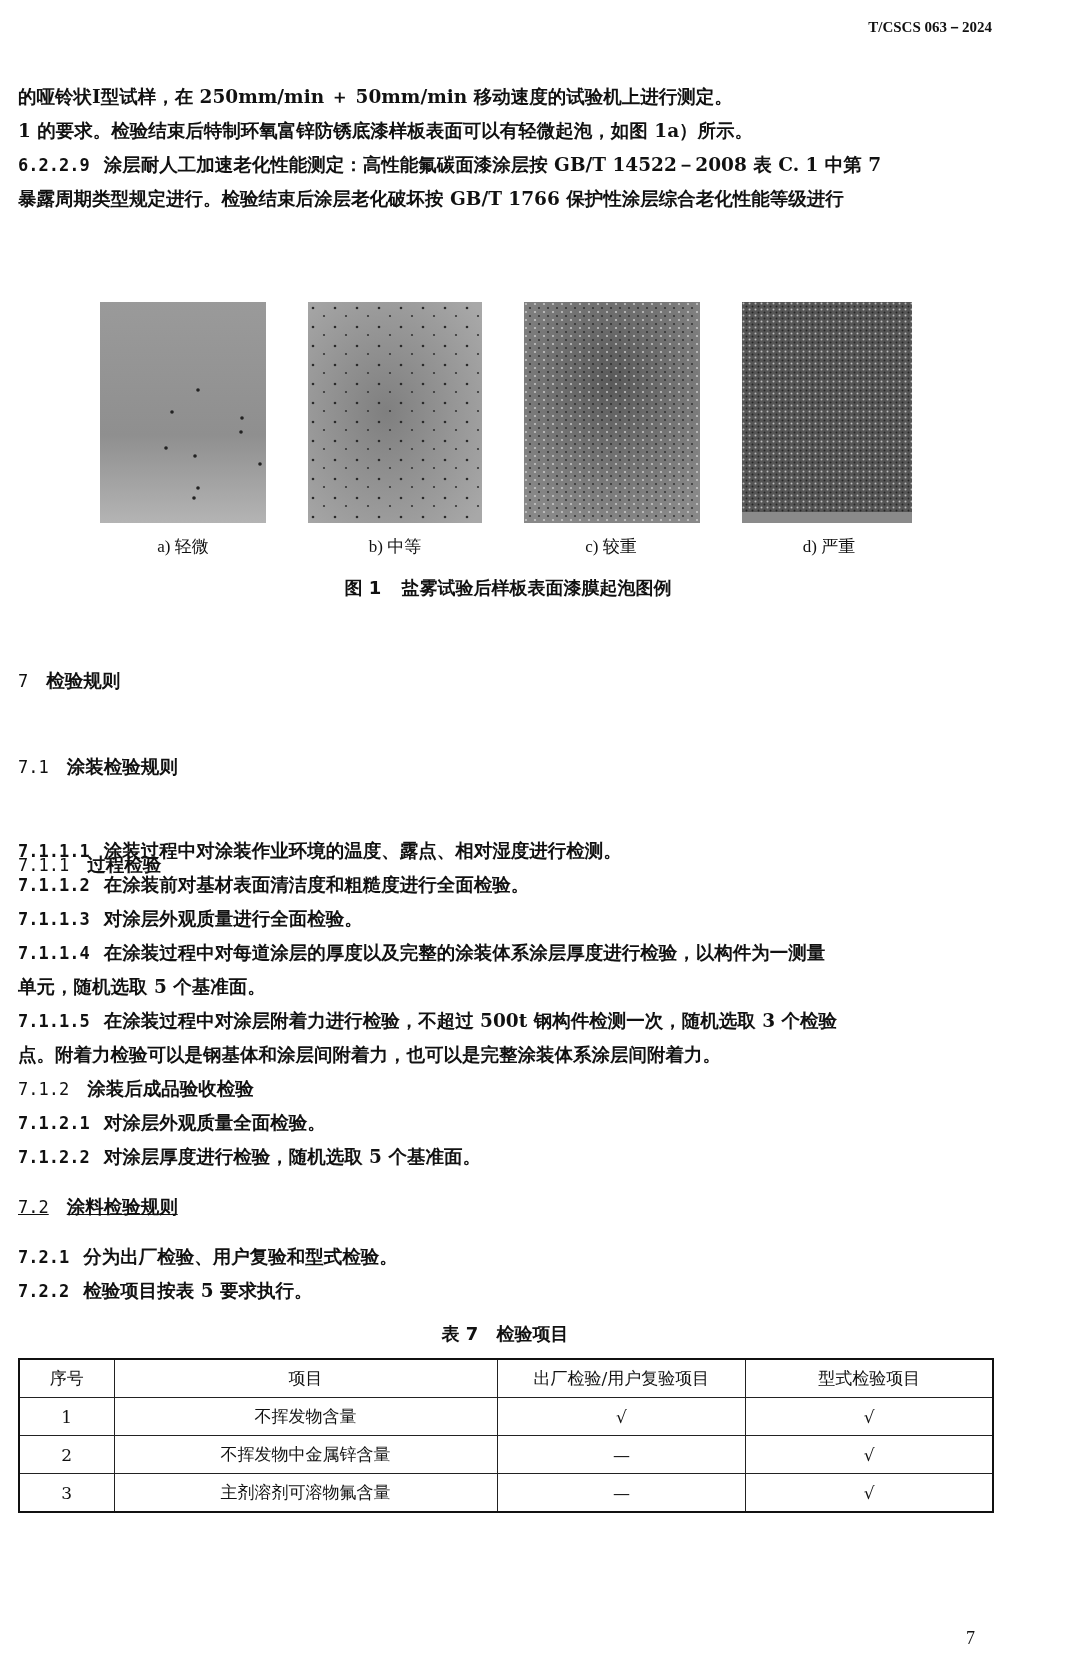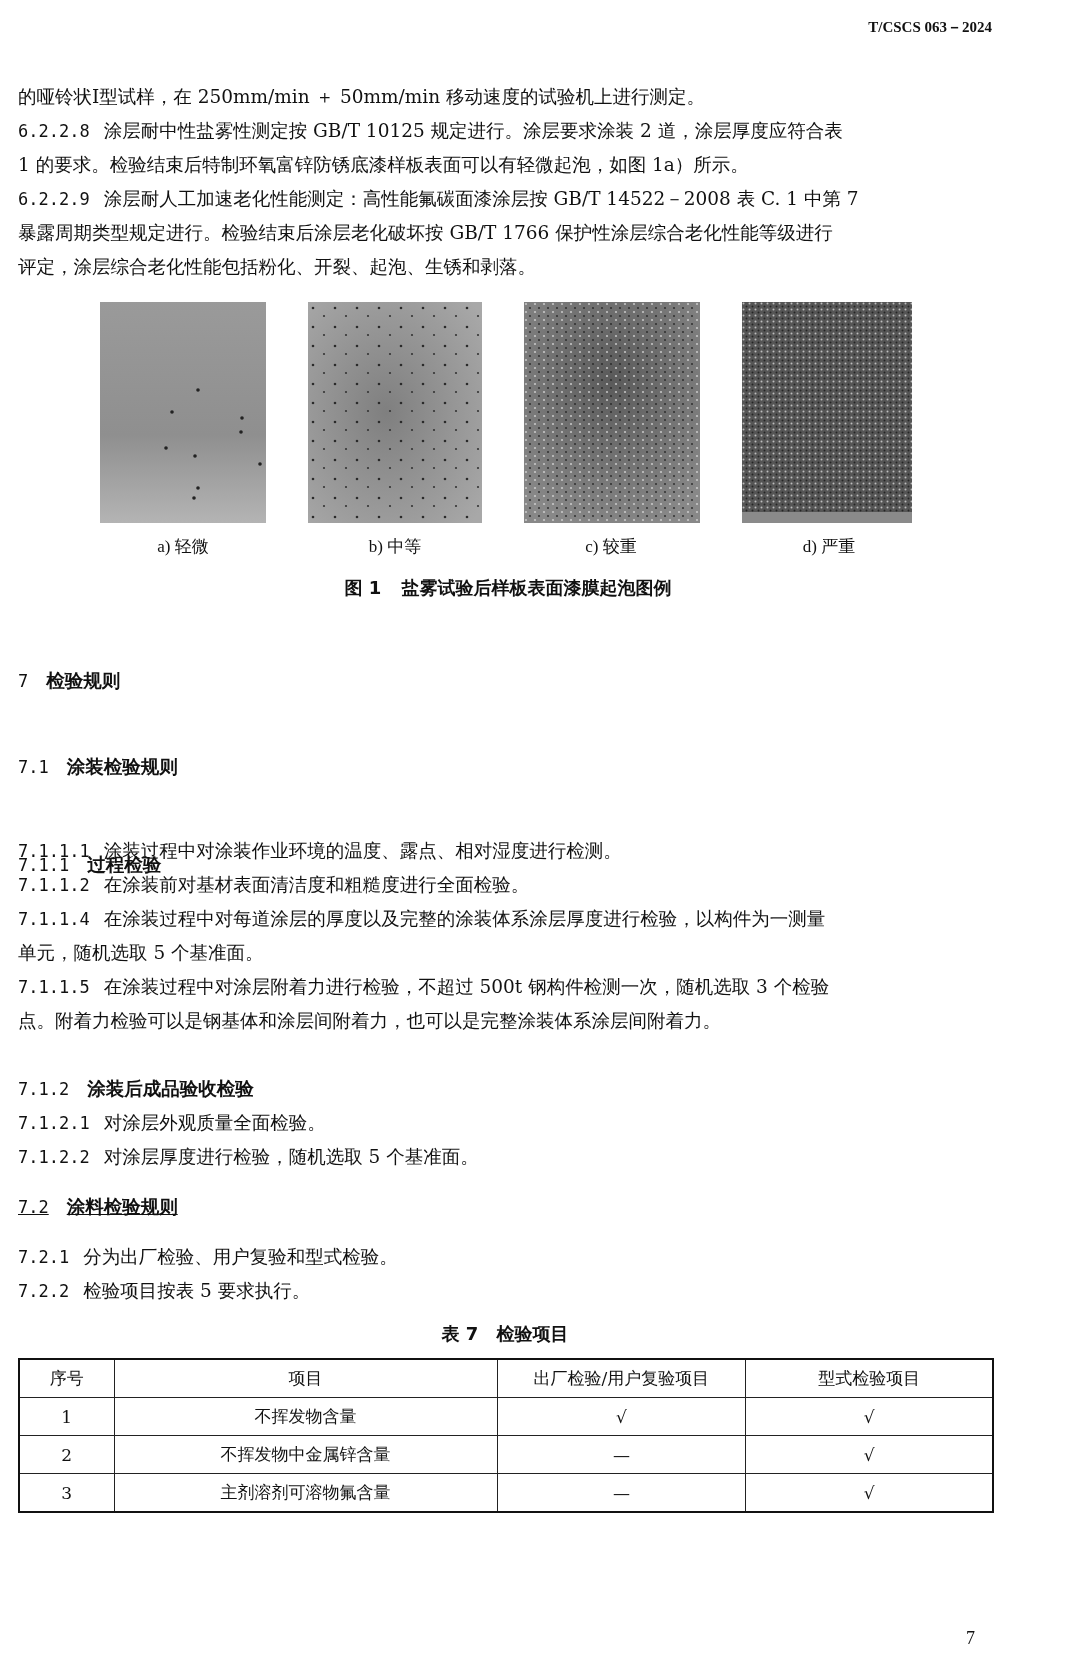--- a/index.html
+++ b/index.html
@@ -1,21 +1,21 @@
 <!DOCTYPE html>
 <html><head>
 <meta charset="utf-8">
 <style>
   html, body { margin: 0; padding: 0; background: #ffffff; }
   body { width: 1078px; height: 1672px; position: relative; overflow: hidden;
          font-family: "DejaVu Serif", "Liberation Serif", serif; color: #111; }
   .hdr { position: absolute; right: 86px; top: 18px; font-family: "Liberation Serif", serif;
          font-weight: bold; font-size: 15px; letter-spacing: 0px; }
   .para { position: absolute; left: 18px; width: 976px; font-size: 18.5px; line-height: 34px; }
-  .line { white-space: nowrap; height: 34px; }
+  .line { white-space: nowrap; height: 34px; font-weight: bold; }
   .num { font-family: "DejaVu Sans Mono", "Liberation Mono", monospace; font-size: 17px; margin-right: 14px; }
   .h { font-family: "DejaVu Sans", "Liberation Sans", sans-serif; font-weight: bold; font-size: 18.5px; }
   .hnum { font-family: "DejaVu Sans Mono", "Liberation Mono", monospace; font-weight: normal; font-size: 17px; margin-right: 18px; }
   .panel { position: absolute; top: 302px; height: 221px; }
   .panel .tex { width: 100%; height: 100%; }
   .cap { position: absolute; top: 535px; font-size: 17px; font-family: "Liberation Serif", serif; text-align: center; width: 170px; }
   .figtitle { position: absolute; top: 576px; left: 0; width: 1016px; text-align: center;
               font-family: "DejaVu Sans", sans-serif; font-weight: bold; font-size: 18px; }
   .figtitle .fn { margin-right: 20px; }
   .tbltitle { position: absolute; top: 1322px; left: 0; width: 1010px; text-align: center;
@@ -28,25 +28,23 @@
   .c0 { width: 94px; margin-left: 24px; } .c1 { width: 384px; } .c2 { width: 249px; } .c3 { width: 247px; }
   .pageno { position: absolute; left: 966px; top: 1628px; font-size: 18px; font-family: "Liberation Serif", serif; }
 </style>
 </head>
 <body>
 
 <div class="hdr">T/CSCS 063－2024</div>
 
 <div class="para" style="top:80px;">
   <div class="line">的哑铃状Ⅰ型试样，在 250mm/min ＋ 50mm/min 移动速度的试验机上进行测定。</div>
-  <div class="line"><span class="num">6.2.2.8</span><span>涂层耐中性盐雾性测定按 GB/T 10125 规定进行。涂层要求涂装 2 道，涂层厚度应符合表</span></div>
   <div class="line">1 的要求。检验结束后特制环氧富锌防锈底漆样板表面可以有轻微起泡，如图 1a）所示。</div>
   <div class="line"><span class="num">6.2.2.9</span><span>涂层耐人工加速老化性能测定：高性能氟碳面漆涂层按 GB/T 14522－2008 表 C. 1 中第 7</span></div>
   <div class="line">暴露周期类型规定进行。检验结束后涂层老化破坏按 GB/T 1766 保护性涂层综合老化性能等级进行</div>
-  <div class="line">评定，涂层综合老化性能包括粉化、开裂、起泡、生锈和剥落。</div>
 </div>
 
 <div class="panel" style="left:100px;width:166px;">
   <svg class="tex" viewBox="0 0 166 221" preserveAspectRatio="none">
     <defs>
         <linearGradient id="ga" x1="0" y1="0" x2="0" y2="1">
           <stop offset="0" stop-color="#9a9a9a"></stop>
           <stop offset="0.6" stop-color="#8f8f8f"></stop>
           <stop offset="1" stop-color="#b4b4b4"></stop>
         </linearGradient>
@@ -124,20 +122,21 @@
 <div class="para h" style="top:750px;">
   <span class="hnum">7.1</span><span>涂装检验规则</span>
 </div>
 <div class="para h" style="top:800px;margin-top:48px;">
   <span class="hnum">7.1.1</span><span>过程检验</span>
 </div>
 
 <div class="para" style="top:834px;">
   <div class="line"><span class="num">7.1.1.1</span><span>涂装过程中对涂装作业环境的温度、露点、相对湿度进行检测。</span></div>
   <div class="line"><span class="num">7.1.1.2</span><span>在涂装前对基材表面清洁度和粗糙度进行全面检验。</span></div>
+  <div class="line"><span class="num">7.1.1.3</span><span>对涂层外观质量进行全面检验。</span></div>
   <div class="line"><span class="num">7.1.1.4</span><span>在涂装过程中对每道涂层的厚度以及完整的涂装体系涂层厚度进行检验，以构件为一测量</span></div>
   <div class="line">单元，随机选取 5 个基准面。</div>
   <div class="line"><span class="num">7.1.1.5</span><span>在涂装过程中对涂层附着力进行检验，不超过 500t 钢构件检测一次，随机选取 3 个检验</span></div>
   <div class="line">点。附着力检验可以是钢基体和涂层间附着力，也可以是完整涂装体系涂层间附着力。</div>
 </div>
 
 <div class="para h" style="top:1072px;">
   <span class="hnum">7.1.2</span><span>涂装后成品验收检验</span>
 </div>
 <div class="para" style="top:1106px;">

